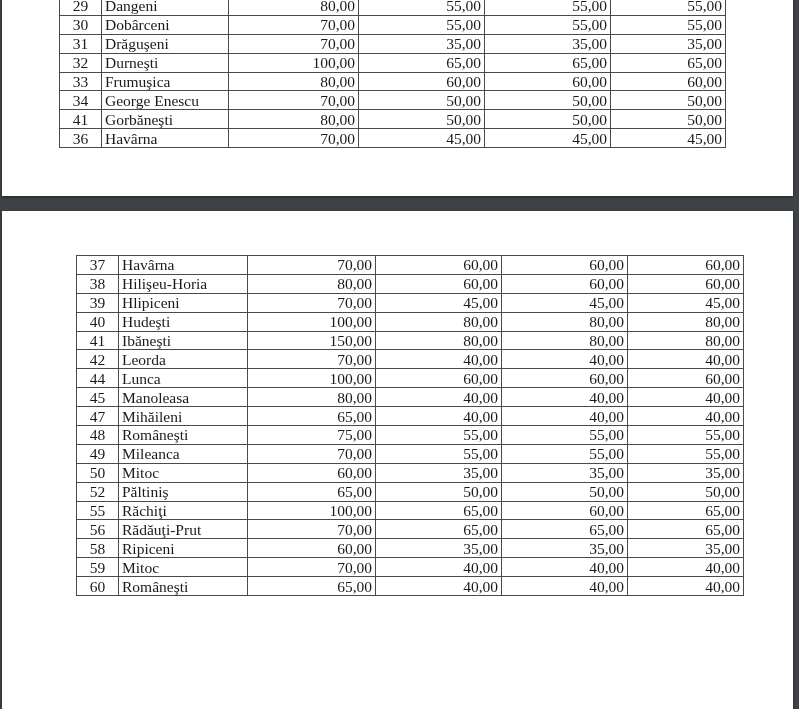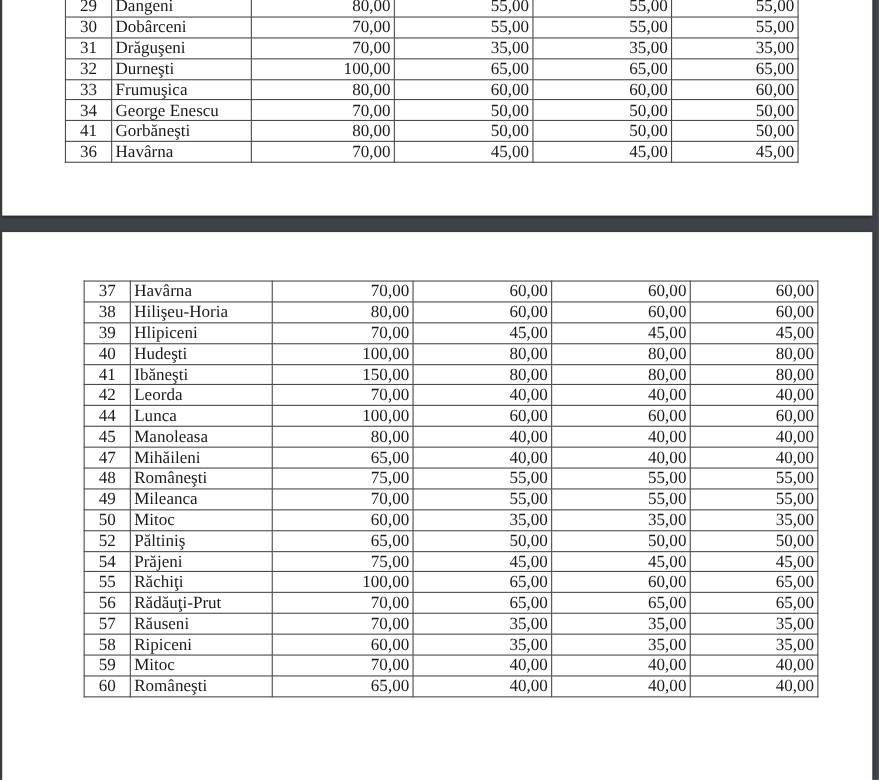--- a/index.html
+++ b/index.html
@@ -243,50 +243,34 @@
         </tr>
         <tr>
           <td class="num">52</td>
           <td class="name">Păltiniş</td>
           <td class="val">65,00</td>
           <td class="val">50,00</td>
           <td class="val">50,00</td>
           <td class="val">50,00</td>
         </tr>
         <tr>
-          <td class="num">54</td>
-          <td class="name">Prăjeni</td>
-          <td class="val">75,00</td>
-          <td class="val">45,00</td>
-          <td class="val">45,00</td>
-          <td class="val">45,00</td>
-        </tr>
-        <tr>
           <td class="num">55</td>
           <td class="name">Răchiţi</td>
           <td class="val">100,00</td>
           <td class="val">65,00</td>
           <td class="val">60,00</td>
           <td class="val">65,00</td>
         </tr>
         <tr>
           <td class="num">56</td>
           <td class="name">Rădăuţi-Prut</td>
           <td class="val">70,00</td>
           <td class="val">65,00</td>
           <td class="val">65,00</td>
           <td class="val">65,00</td>
-        </tr>
-        <tr>
-          <td class="num">57</td>
-          <td class="name">Răuseni</td>
-          <td class="val">70,00</td>
-          <td class="val">35,00</td>
-          <td class="val">35,00</td>
-          <td class="val">35,00</td>
         </tr>
         <tr>
           <td class="num">58</td>
           <td class="name">Ripiceni</td>
           <td class="val">60,00</td>
           <td class="val">35,00</td>
           <td class="val">35,00</td>
           <td class="val">35,00</td>
         </tr>
         <tr>

